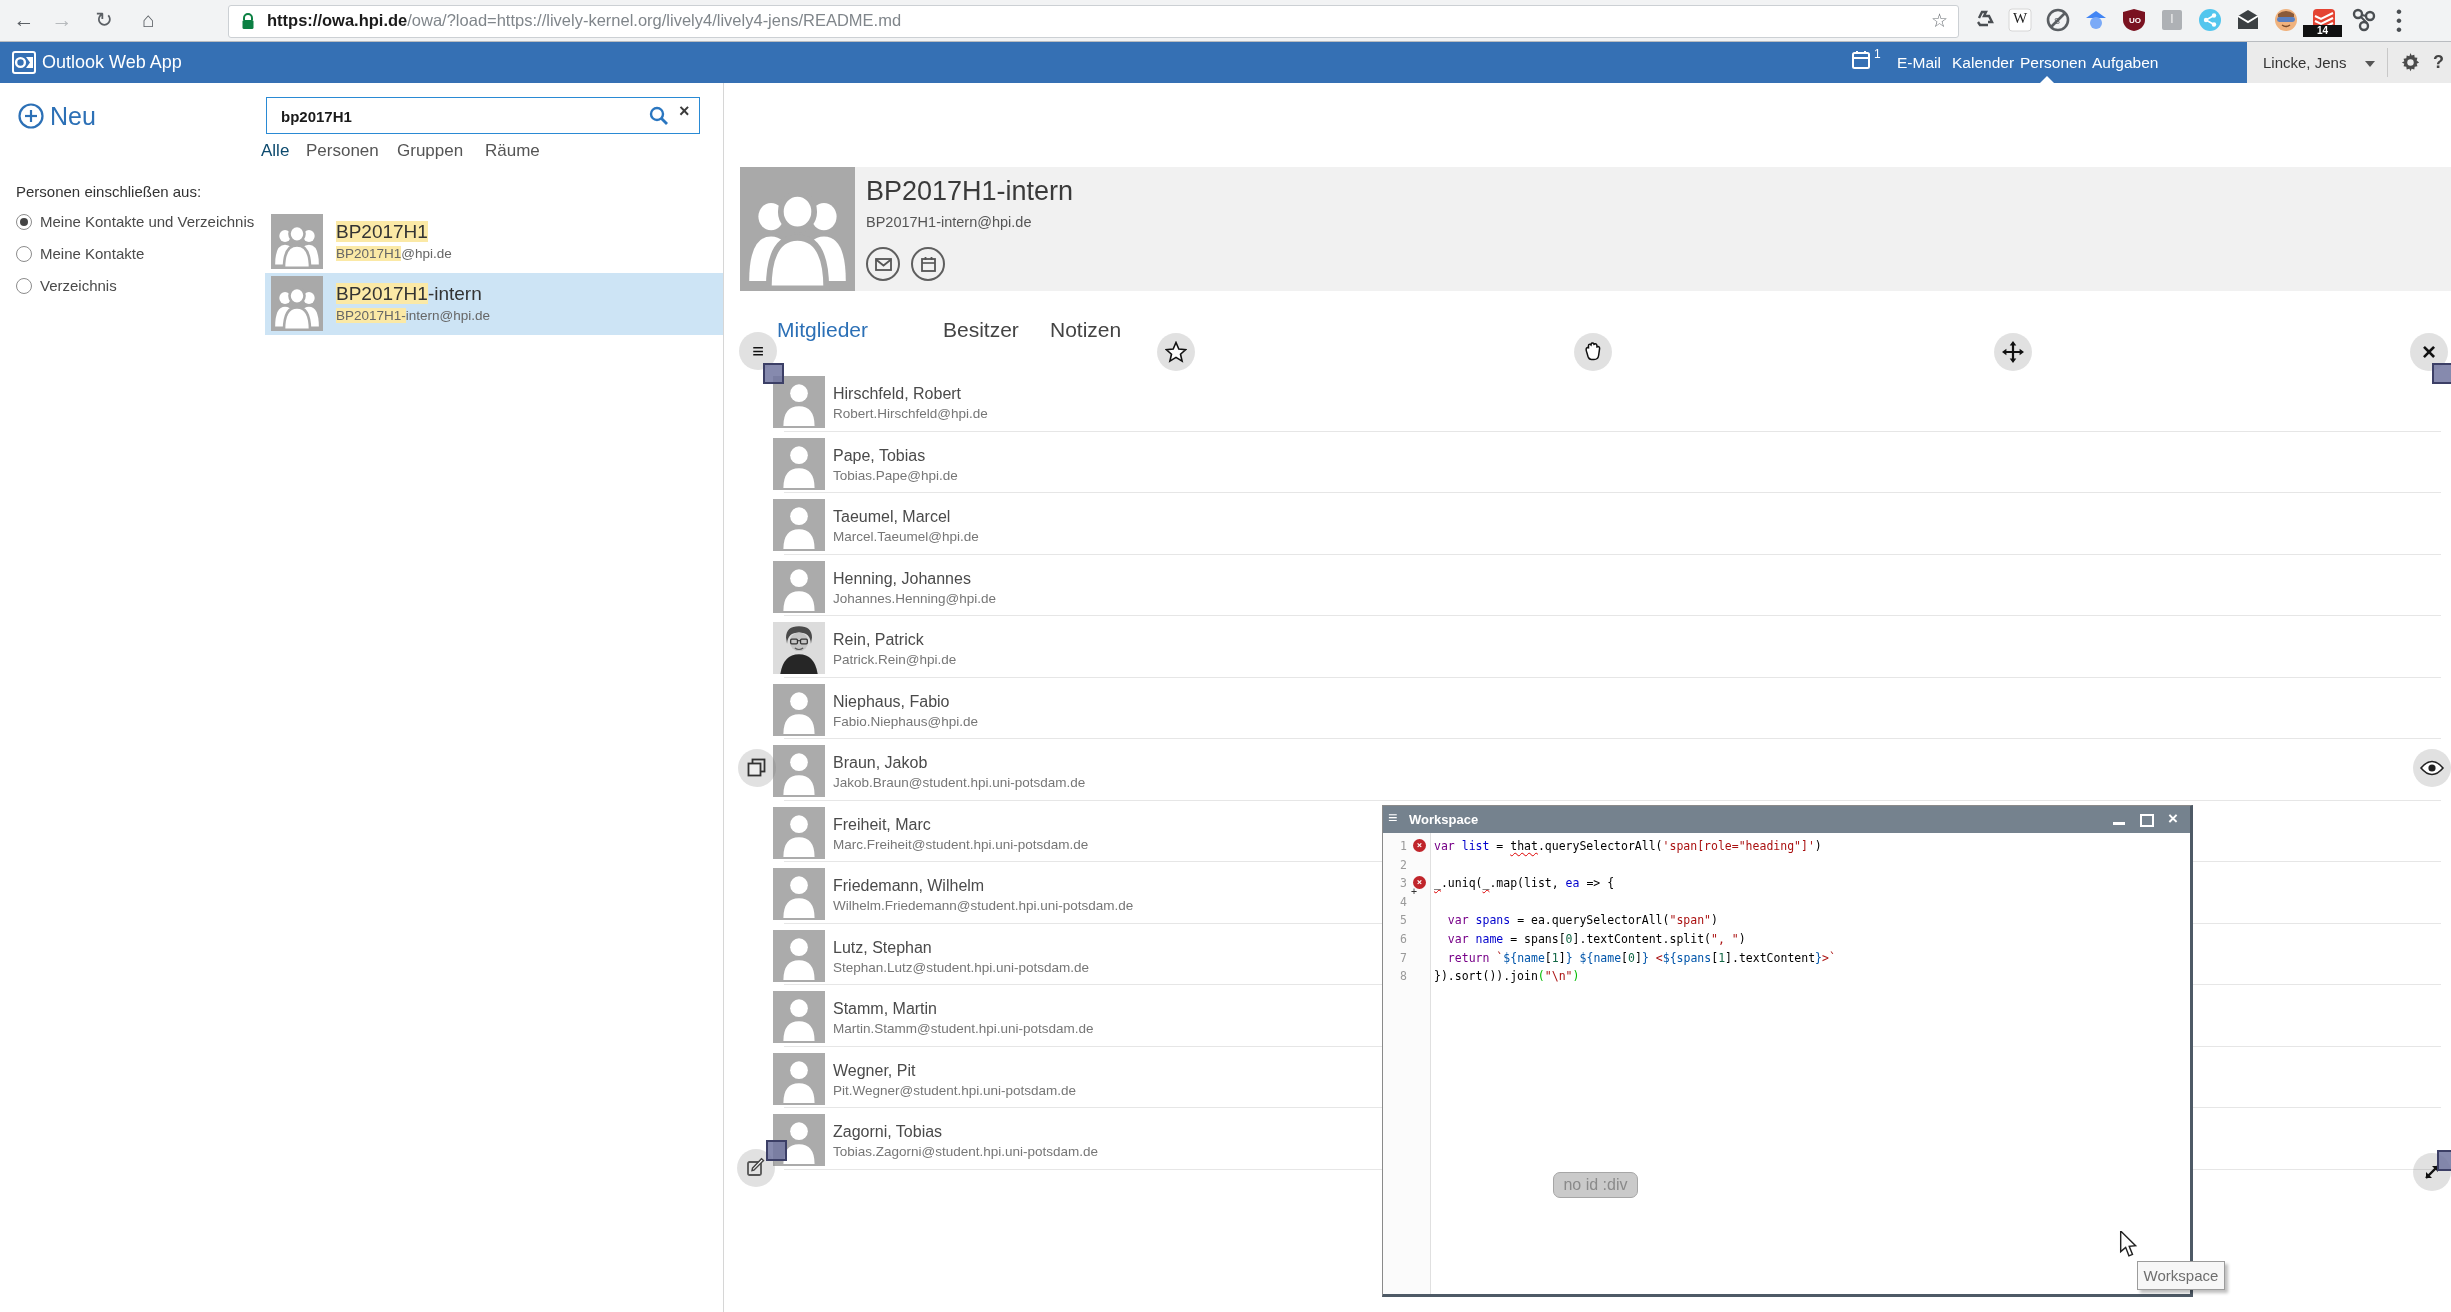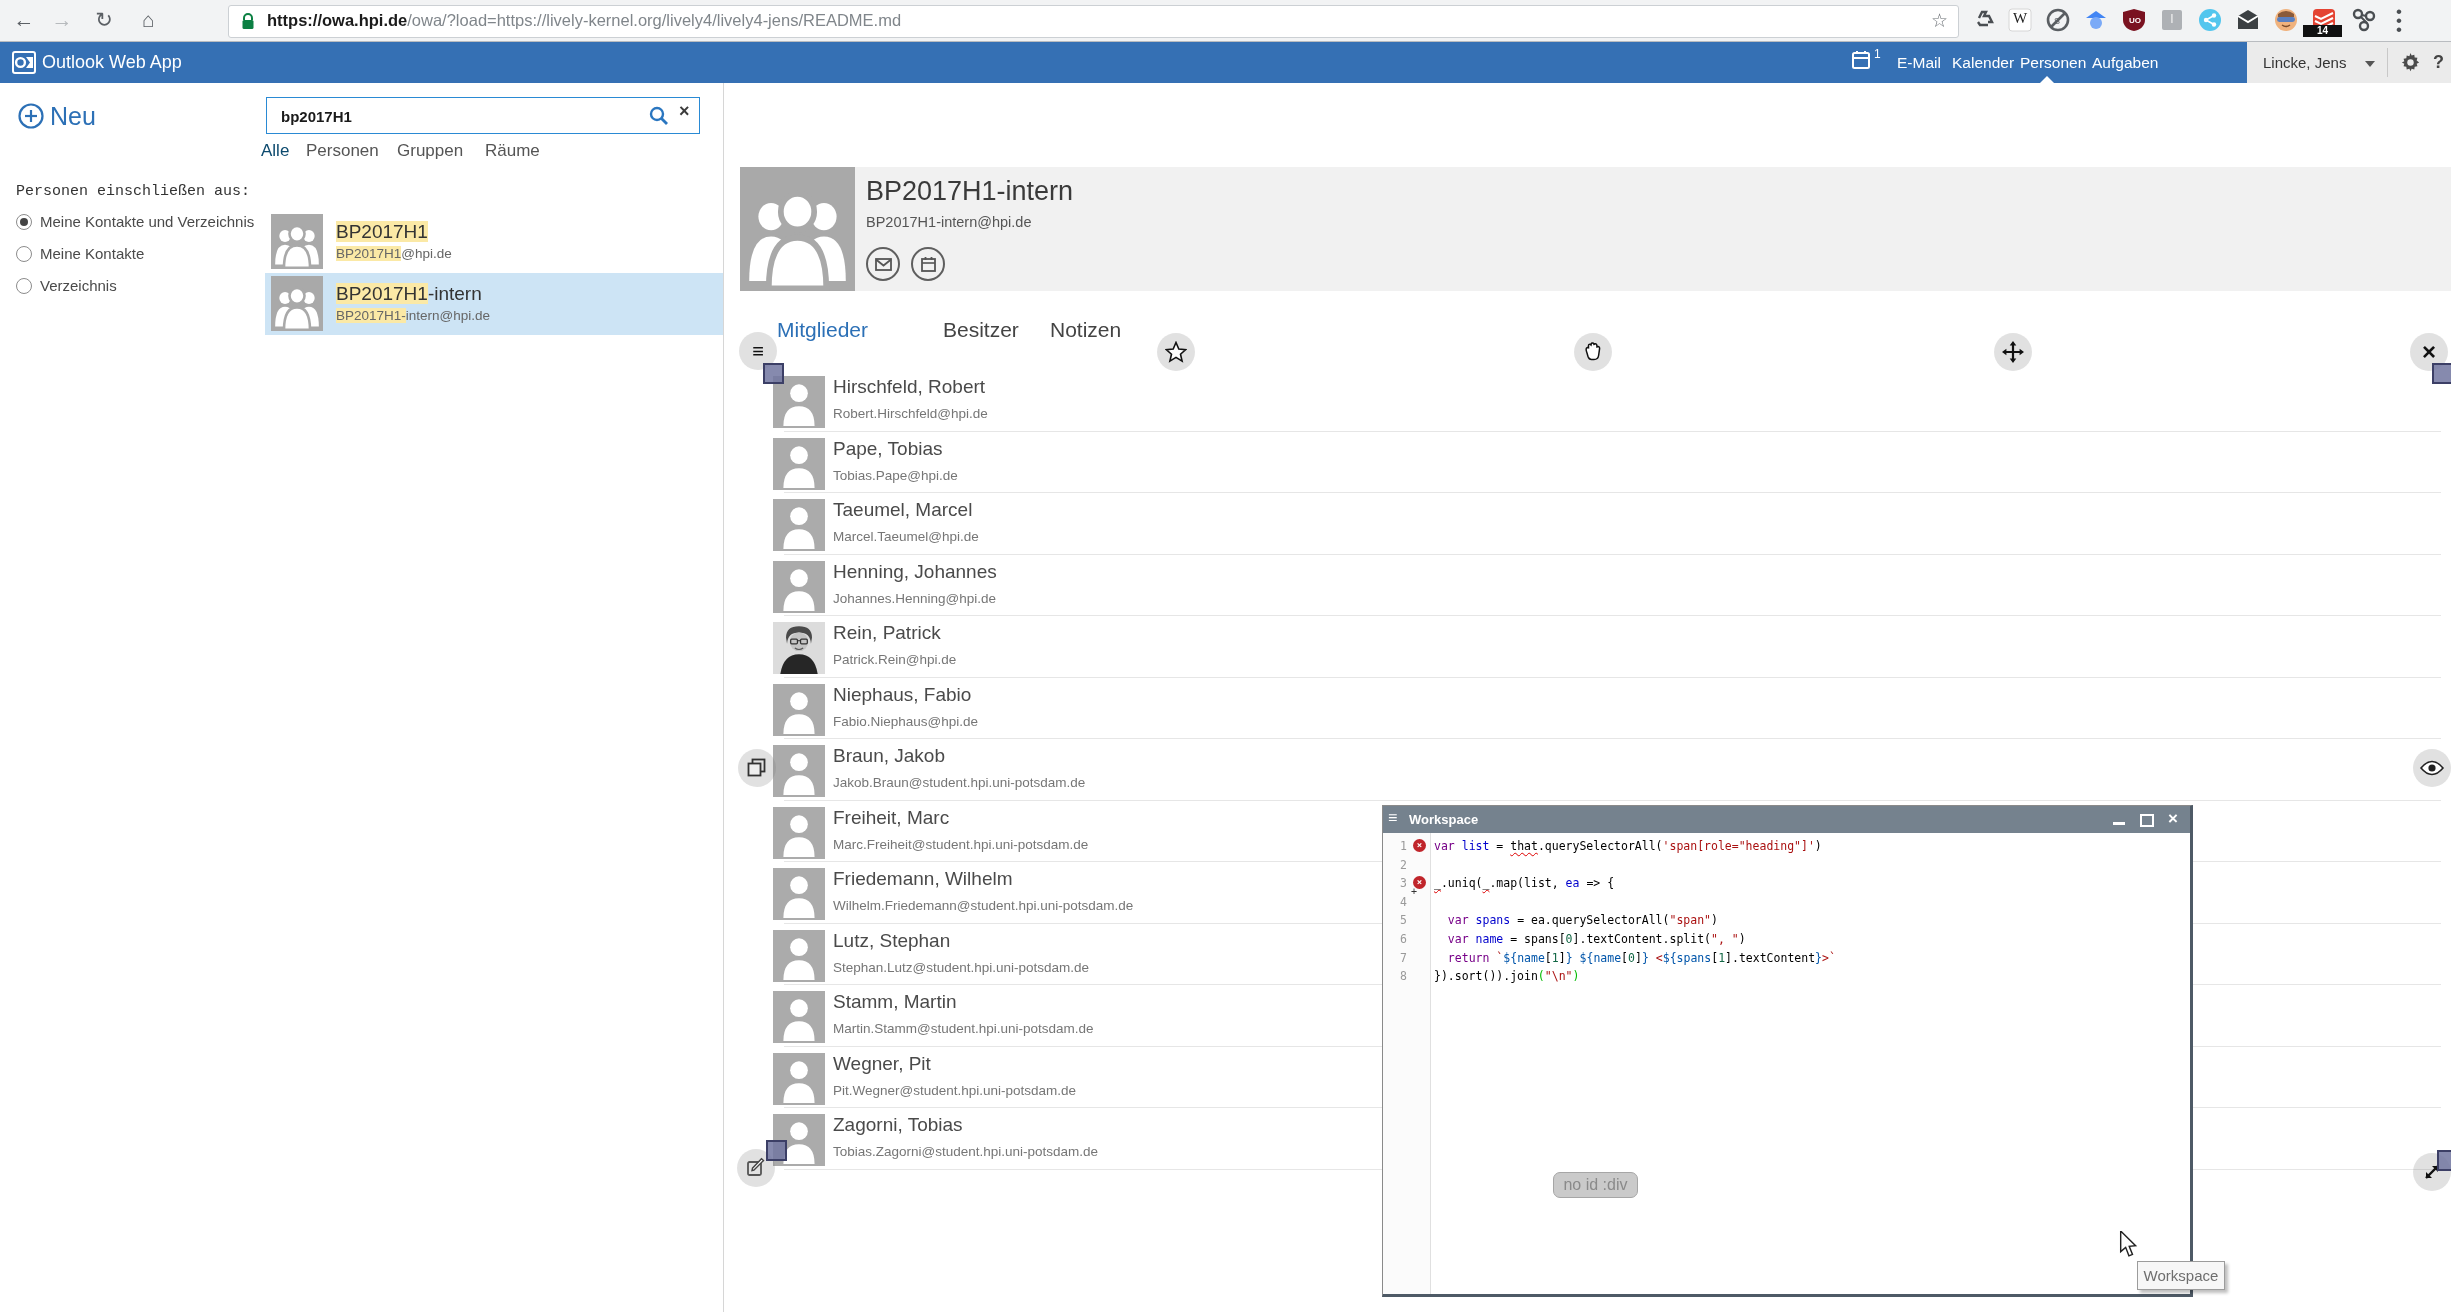--- a/index.html
+++ b/index.html
@@ -34,21 +34,21 @@
   .owa-user .uname{position:absolute;left:16px;top:0;height:41px;line-height:41px;font-size:15px;color:#333;}
   .owa-user .ucaret{position:absolute;left:118px;top:19px;width:0;height:0;border-left:5px solid transparent;border-right:5px solid transparent;border-top:6px solid #555;}
   .owa-user .sep{position:absolute;left:140px;top:6px;width:1px;height:29px;background:#c8c8c8;}
   .owa-user .gear{position:absolute;left:154px;top:11px;}
   .owa-user .help{position:absolute;left:186px;top:0;height:41px;line-height:41px;font-size:18px;font-weight:bold;color:#444;}
 
   
   .btn-new{position:absolute;left:18px;top:100px;height:32px;color:#2c70b6;}
   .btn-new .plus{position:absolute;left:0;top:3px;}
   .btn-new .lbl{position:absolute;left:32px;top:0;font-size:25px;font-weight:300;line-height:32px;}
-  .include-label{position:absolute;left:16px;top:183px;font-size:15px;color:#333;font-family:Liberation Mono, monospace;}
+  .include-label{position:absolute;left:16px;top:183px;font-size:15px;color:#333;}
   .radio-opt{position:absolute;left:16px;height:20px;}
   .radio-opt .rb{position:absolute;left:0;top:2px;width:14px;height:14px;border:1px solid #8c8c8c;border-radius:50%;background:#fff;}
   .radio-opt .rb.on::after{content:"";position:absolute;left:3px;top:3px;width:8px;height:8px;border-radius:50%;background:#444;}
   .radio-opt .rl{position:absolute;left:24px;top:1px;font-size:15px;color:#4a4a4a;white-space:nowrap;}
 
   
   .search-box{position:absolute;left:266px;top:97px;width:434px;height:37px;background:#fff;border:1px solid #2a8ad4;box-sizing:border-box;}
   .search-box input{position:absolute;left:12px;top:4px;width:360px;height:26px;border:none;outline:none;font-size:15px;font-weight:bold;color:#1a1a1a;font-family:"Liberation Sans",sans-serif;background:transparent;}
   .search-box .mag{position:absolute;left:381px;top:7px;}
   .search-box .clr{position:absolute;left:412px;top:3px;font-size:18px;color:#3c3c3c;font-weight:bold;}
@@ -71,21 +71,21 @@
   .c-title{position:absolute;left:866px;top:176px;font-size:27px;font-weight:300;color:#3a3a3a;}
   .c-mail{position:absolute;left:866px;top:214px;font-size:14.5px;color:#555;}
   .c-act{position:absolute;top:247px;width:34px;height:34px;border:2px solid #5f5f5f;border-radius:50%;box-sizing:border-box;display:flex;align-items:center;justify-content:center;}
   .c-tabs .ctab{position:absolute;top:318px;font-size:21px;font-weight:300;color:#444;white-space:nowrap;}
   .c-tabs .ctab.active{color:#2c70b6;}
 
   .members{position:absolute;left:724px;top:370px;width:1727px;}
   .m-row{position:absolute;left:0;width:1727px;height:61.5px;}
   .m-row .line{position:absolute;left:60px;right:10px;bottom:0;height:1px;background:#e6e6e6;}
   .m-row .mav{position:absolute;left:49px;top:6px;width:52px;height:52px;}
-  .m-row .mname{position:absolute;left:109px;top:6px;font-size:19px;font-weight:300;color:#4a4a4a;white-space:nowrap;text-align:right;}
+  .m-row .mname{position:absolute;left:109px;top:15px;font-size:16px;font-weight:300;color:#4a4a4a;white-space:nowrap;text-align:right;}
   .m-row .mmail{position:absolute;left:109px;top:36px;font-size:13.5px;color:#767676;white-space:nowrap;}
 
   
   .halo{position:absolute;width:38px;height:38px;border-radius:50%;background:rgba(120,120,120,.22);display:flex;align-items:center;justify-content:center;z-index:20;}
   .halo .glyph{font-size:20px;color:#111;line-height:20px;}
   .handle{position:absolute;width:21px;height:21px;background:rgba(113,118,160,.85);border:2px solid #3c3f66;box-sizing:border-box;z-index:21;}
   .halo-chip{position:absolute;left:1553px;top:1172px;width:85px;height:26px;background:#cacaca;border:1px solid #a6a6a6;border-radius:7px;z-index:25;
              font-size:16px;color:#8a8a8a;text-align:center;line-height:24px;box-sizing:border-box;}
 
   

